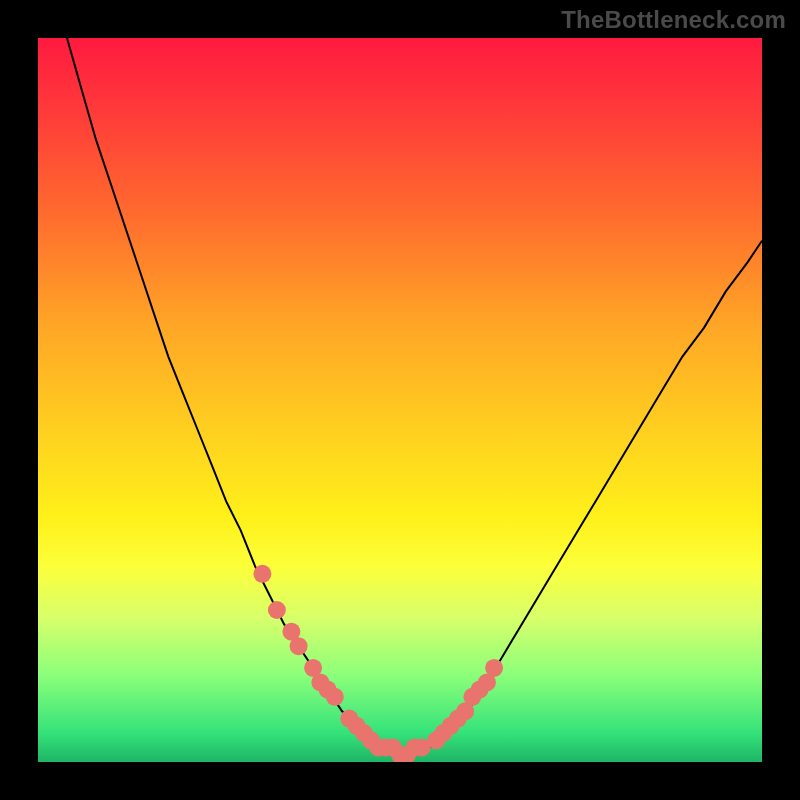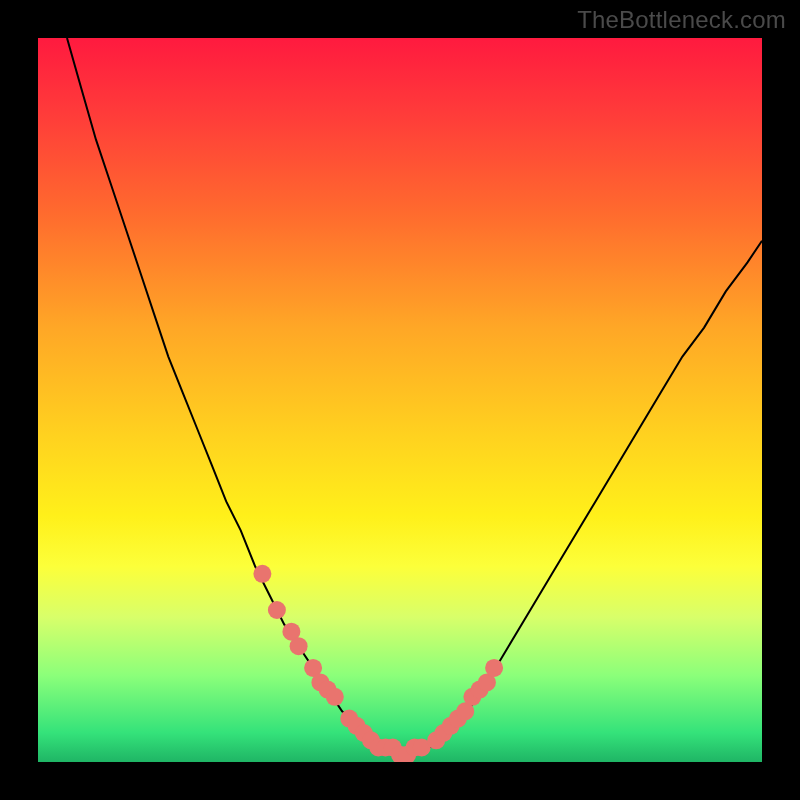--- a/index.html
+++ b/index.html
@@ -1,17 +1,17 @@
 <!DOCTYPE html>
 <html><head>
 <meta charset="utf-8">
 <style>
 html,body{margin:0;padding:0}
 body{width:800px;height:800px;background:#000;position:relative;font-family:Arial,Helvetica,sans-serif}
-.watermark{position:absolute;top:6px;right:14px;color:#4a4a4a;font-size:24px;font-weight:400;letter-spacing:0.2px}
+.watermark{position:absolute;top:6px;right:14px;color:#4a4a4a;font-size:24px;font-weight:700;letter-spacing:0.2px}
 .plot-bg{position:absolute;left:38px;top:38px;width:724px;height:724px;
   background:linear-gradient(to bottom,
     #ff1a3f 0%,
     #ff3a3a 10%,
     #ff6a2e 24%,
     #ffa726 40%,
     #ffd21f 55%,
     #fff01a 66%,
     #fcff3a 73%,
     #d8ff6a 80%,

